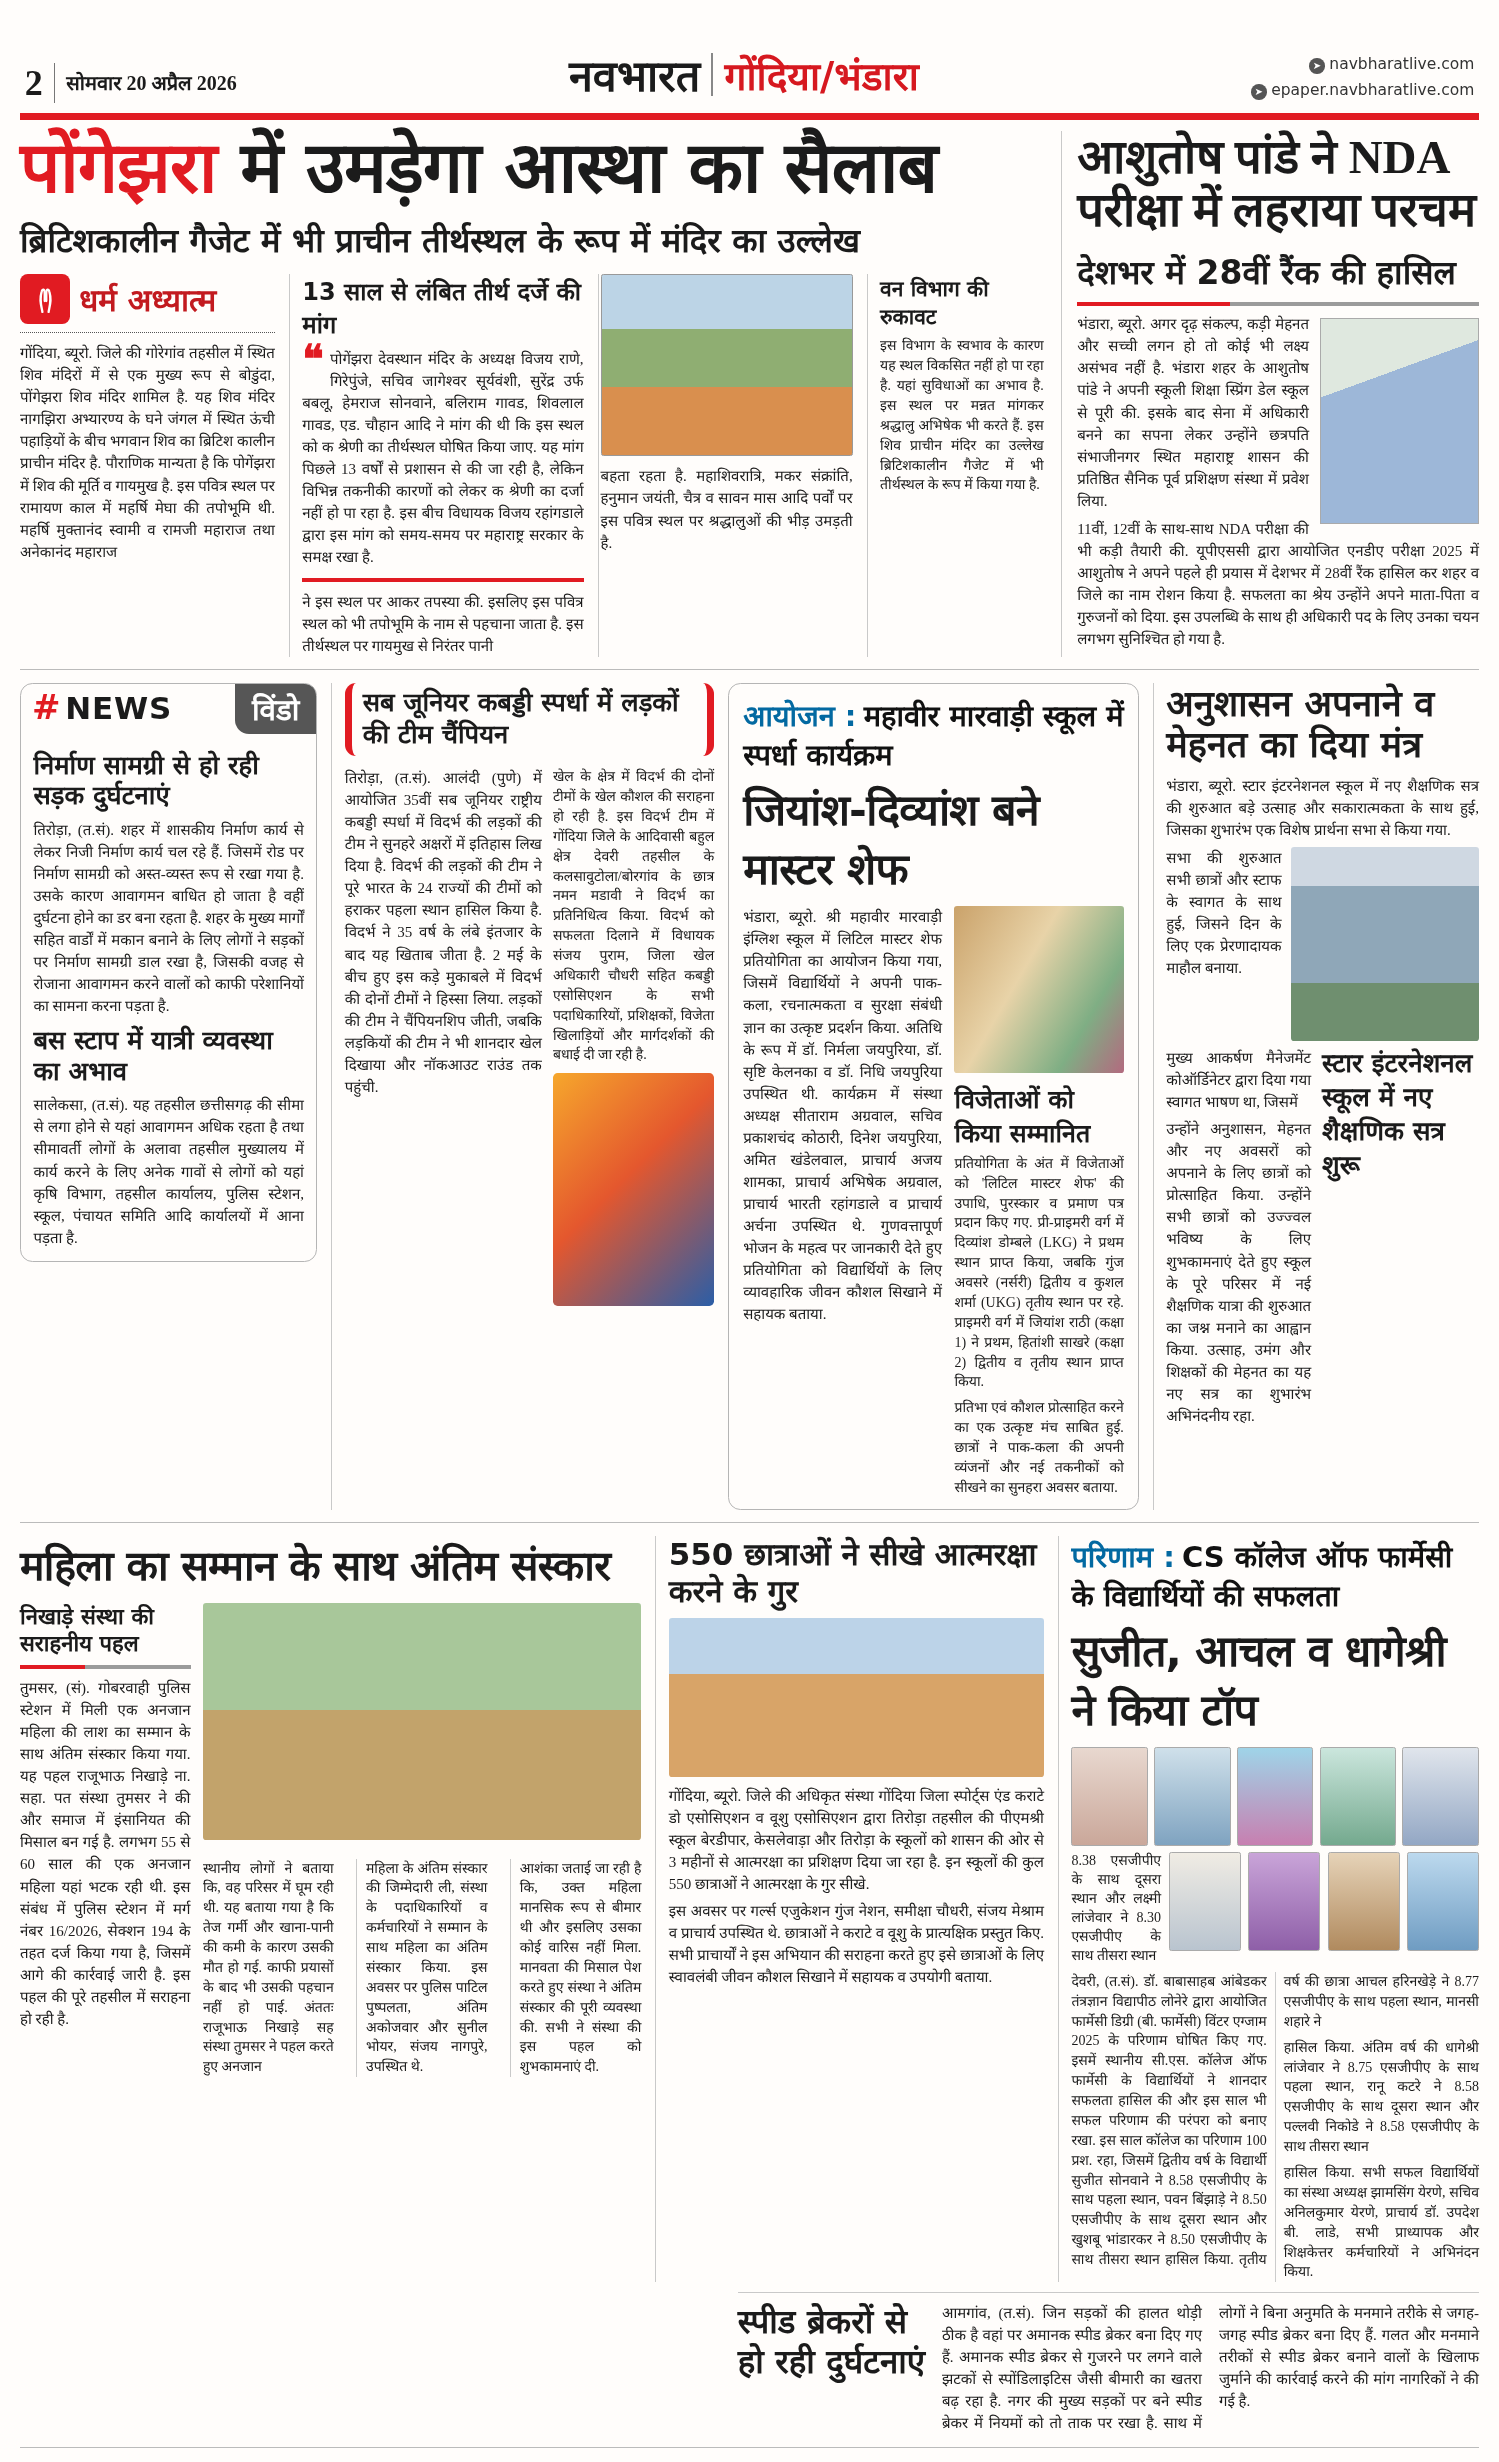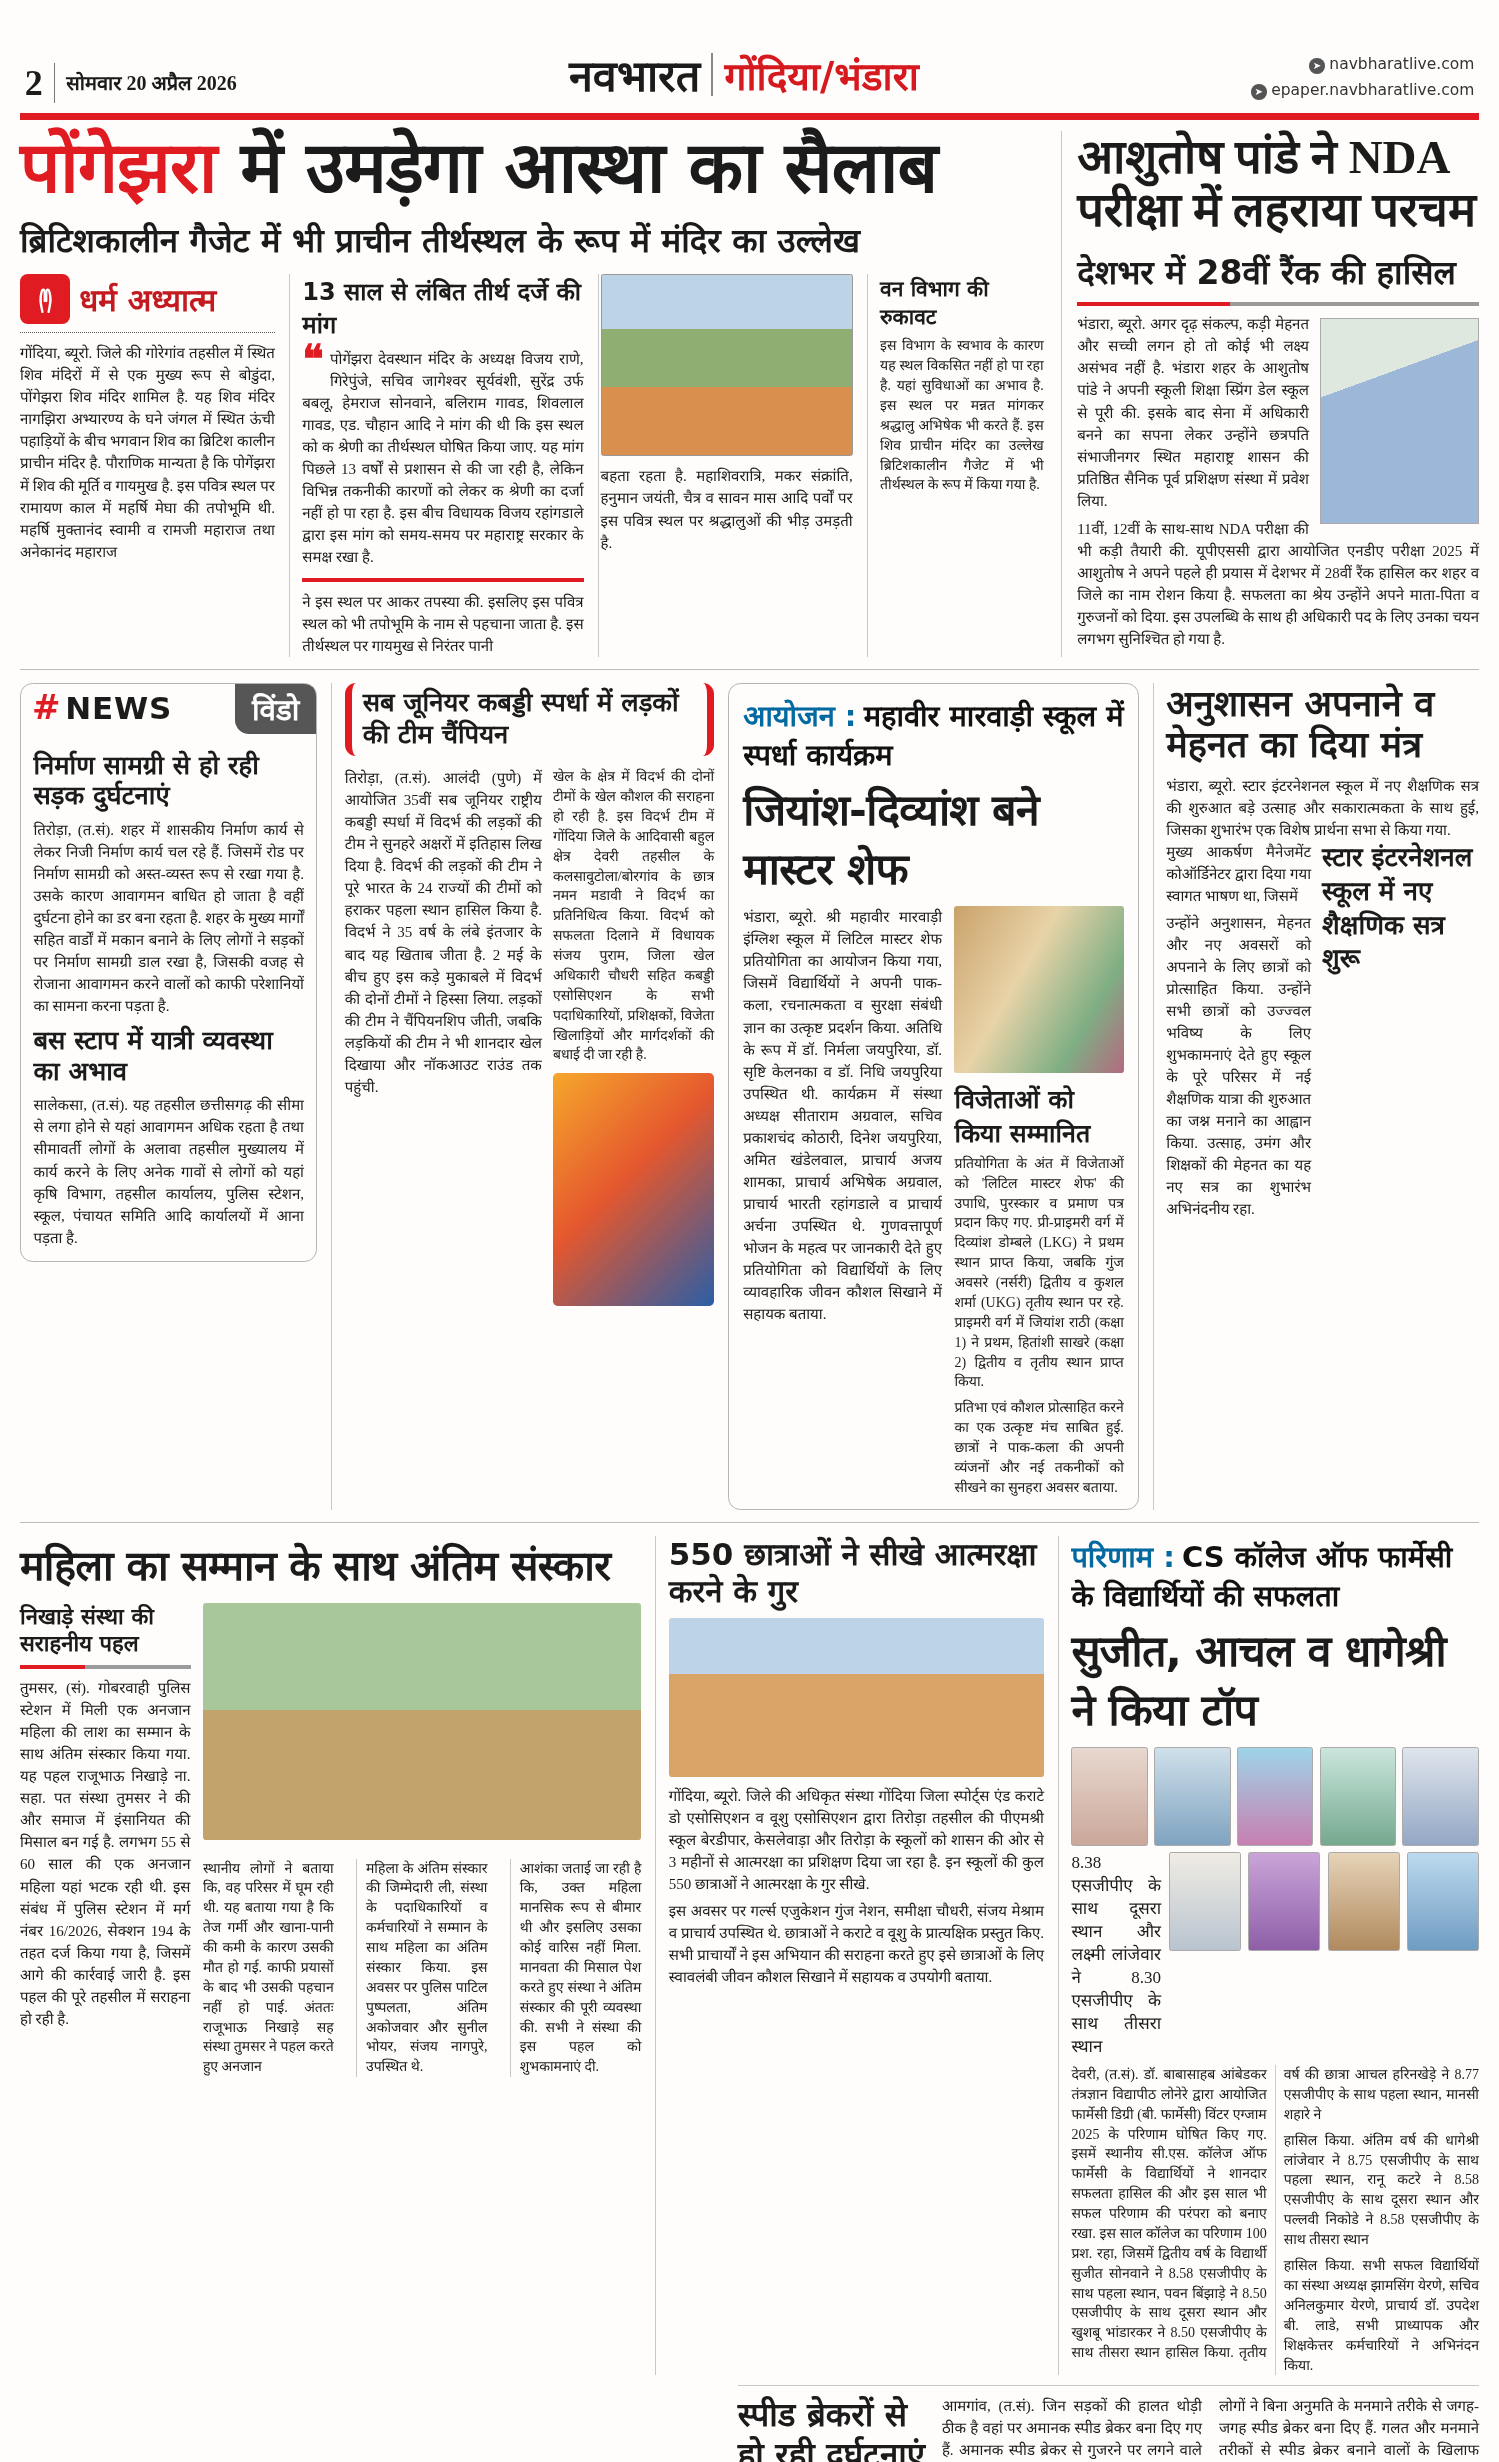--- a/index.html
+++ b/index.html
@@ -94,21 +94,21 @@
   .d-right { width:57%; display:flex; flex-direction:column; gap:9.3px; }
   .d-right-top { display:flex; gap:14px; }
   .sd { width:48%; border-left:0.8px solid #c9c9c9; padding-left:12.4px; }
   .sd-head { font-size:31px; font-weight:900; font-family:"DejaVu Sans",sans-serif; line-height:1.2; margin-bottom:7.8px; }
   .sd-photo { width:100%; height:159px; background:linear-gradient(180deg,#bcd3e8 0 35%,#d8a468 35% 100%); border-radius:3.1px; margin-bottom:7.8px; }
   .par { width:52%; border-left:0.8px solid #c9c9c9; padding-left:12.4px; }
   .par-head { font-size:43px; font-weight:900; font-family:"DejaVu Sans",sans-serif; letter-spacing:-0.8px; margin:3.1px 0 9.3px 0; }
   .stu-row { display:flex; gap:6.2px; margin-bottom:6.2px; }
   .stu { height:99px; flex:1; border-radius:2.3px; border:0.8px solid #aaa; }
   .par-mid { display:flex; gap:7.8px; margin-bottom:6.2px; }
-  .par-mid .txt { width:22%; font-size:17px; line-height:1.35; text-align:justify; }
+  .par-mid .txt { width:22%; font-size:14px; line-height:1.35; text-align:justify; }
   .par-cols { columns:2; column-gap:17px; column-rule:0.8px solid #ccc; }
   .speed { display:flex; gap:15.5px; margin-left:10%; border-top:0.8px solid #c9c9c9; padding-top:9.3px; }
   .speed-head { width:26%; font-size:33px; font-weight:900; font-family:"DejaVu Sans",sans-serif; line-height:1.2; }
   .speed-body { width:74%; columns:2; column-gap:17px; }
 </style>
 </head>
 <body>
 
 <div class="page">
 
@@ -219,20 +219,24 @@
             <p class="btxt-sm">प्रतियोगिता के अंत में विजेताओं को 'लिटिल मास्टर शेफ' की उपाधि, पुरस्कार व प्रमाण पत्र प्रदान किए गए. प्री-प्राइमरी वर्ग में दिव्यांश डोम्बले (LKG) ने प्रथम स्थान प्राप्त किया, जबकि गुंज अवसरे (नर्सरी) द्वितीय व कुशल शर्मा (UKG) तृतीय स्थान पर रहे. प्राइमरी वर्ग में जियांश राठी (कक्षा 1) ने प्रथम, हितांशी साखरे (कक्षा 2) द्वितीय व तृतीय स्थान प्राप्त किया.</p>
             <p class="btxt-sm" style="margin-top:6.2px;">प्रतिभा एवं कौशल प्रोत्साहित करने का एक उत्कृष्ट मंच साबित हुई. छात्रों ने पाक-कला की अपनी व्यंजनों और नई तकनीकों को सीखने का सुनहरा अवसर बताया.</p>
           </div>
         </div>
       </div>
     </article>
 
     <article class="c-anu colrule" style="padding-left:12.4px;">
       <h2 class="anu-head">अनुशासन अपनाने व मेहनत का दिया मंत्र</h2>
       <p class="btxt">भंडारा, ब्यूरो. स्टार इंटरनेशनल स्कूल में नए शैक्षणिक सत्र की शुरुआत बड़े उत्साह और सकारात्मकता के साथ हुई, जिसका शुभारंभ एक विशेष प्रार्थना सभा से किया गया.</p>
+      <div class="anu-flex">
+        <p class="btxt" style="width:38%;">सभा की शुरुआत सभी छात्रों और स्टाफ के स्वागत के साथ हुई, जिसने दिन के लिए एक प्रेरणादायक माहौल बनाया.</p>
+        <div class="anu-photo"></div>
+      </div>
       <div style="display:flex;gap:11px;">
         <div style="width:48%;">
           <p class="btxt">मुख्य आकर्षण मैनेजमेंट कोऑर्डिनेटर द्वारा दिया गया स्वागत भाषण था, जिसमें</p>
           <p class="btxt" style="margin-top:4.7px;">उन्होंने अनुशासन, मेहनत और नए अवसरों को अपनाने के लिए छात्रों को प्रोत्साहित किया. उन्होंने सभी छात्रों को उज्ज्वल भविष्य के लिए शुभकामनाएं देते हुए स्कूल के पूरे परिसर में नई शैक्षणिक यात्रा की शुरुआत का जश्न मनाने का आह्वान किया. उत्साह, उमंग और शिक्षकों की मेहनत का यह नए सत्र का शुभारंभ अभिनंदनीय रहा.</p>
         </div>
         <div style="width:52%;" class="anu-sub">स्टार इंटरनेशनल स्कूल में नए शैक्षणिक सत्र शुरू</div>
       </div>
     </article>
   </section>
 

